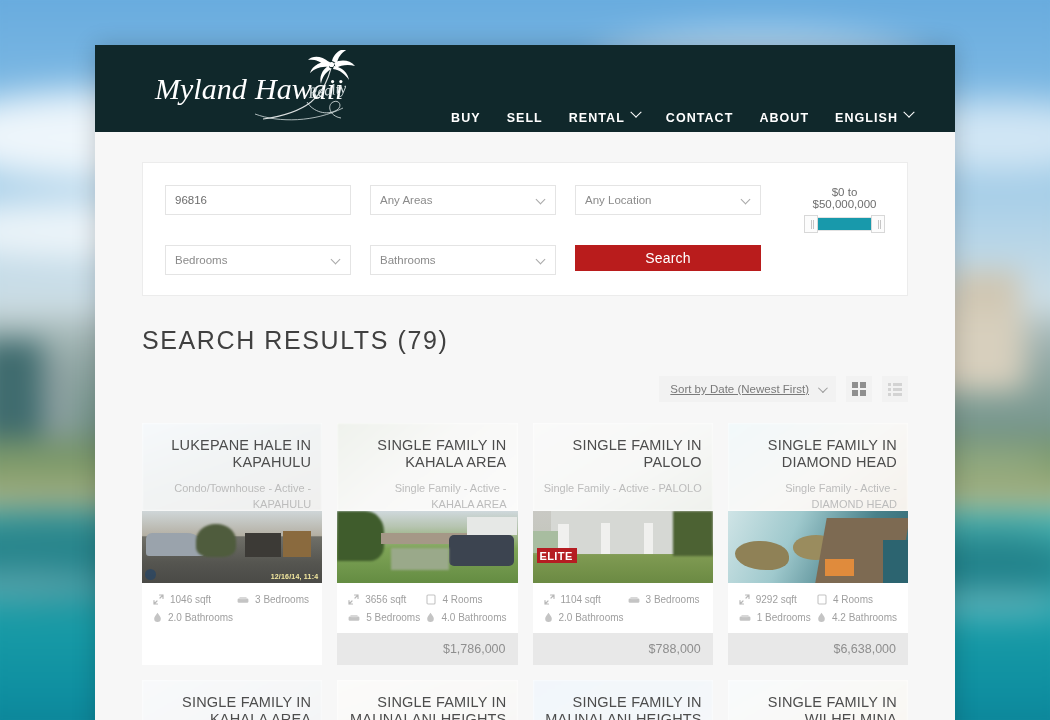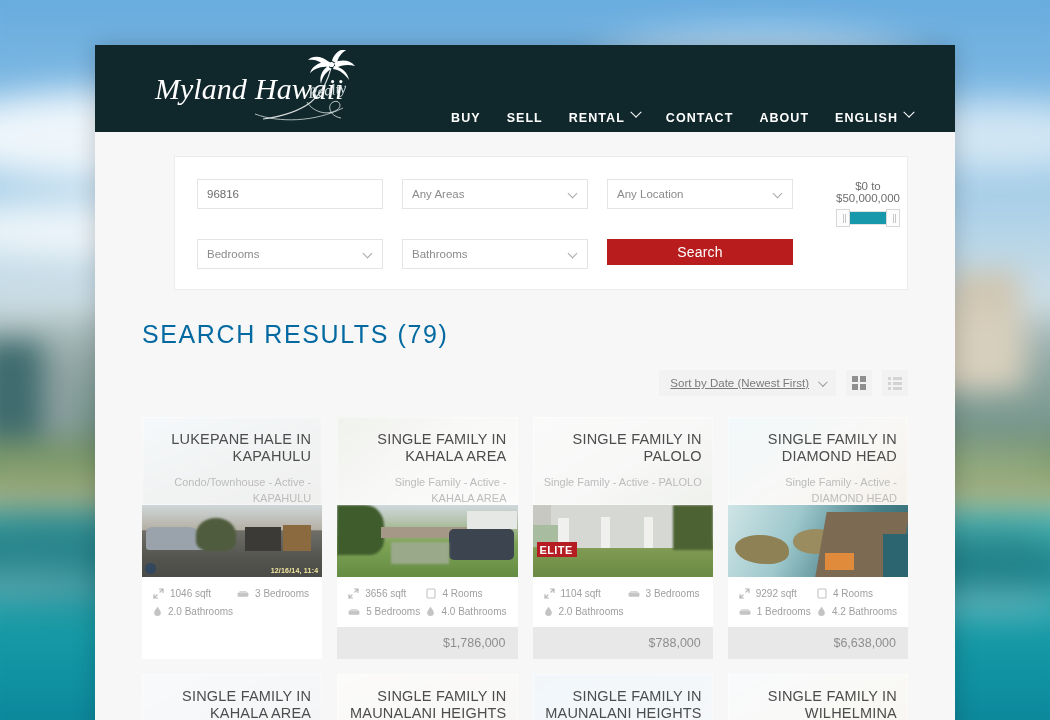--- a/index.html
+++ b/index.html
@@ -133,21 +133,21 @@
   }
   .navitem .chev {
     display: inline-block;
     width: 8px; height: 8px;
     border-right: 1.6px solid #ffffff;
     border-bottom: 1.6px solid #ffffff;
     transform: rotate(45deg) translate(-2px,-2px);
   }
 
   
-  #searchwrap { padding: 24px 47px 0 47px; margin-left: 32px; }
+  #searchwrap { padding: 30px 47px 0 47px; }
   #searchpanel {
     background: #ffffff;
     border: 1px solid #ececec;
     padding: 22px 22px 20px 22px;
     display: grid;
     grid-template-columns: 186px 186px 186px 1fr;
     grid-template-rows: auto auto;
     column-gap: 19px;
     row-gap: 14px;
   }
@@ -223,21 +223,21 @@
     background: #c6c6c6;
     box-shadow: 2px 0 0 #c6c6c6;
   }
   .handle.left { left: -1px; }
   .handle.right { right: -1px; }
 
   
   #resultsbar { padding: 30px 47px 0 47px; }
   #results-title {
     font-size: 25px;
-    color: #0369a1;
+    color: #404040;
     letter-spacing: 1.6px;
     font-weight: normal;
   }
 
   
   #sortrow {
     padding: 21px 47px 0 47px;
     display: flex;
     justify-content: flex-end;
     align-items: center;

